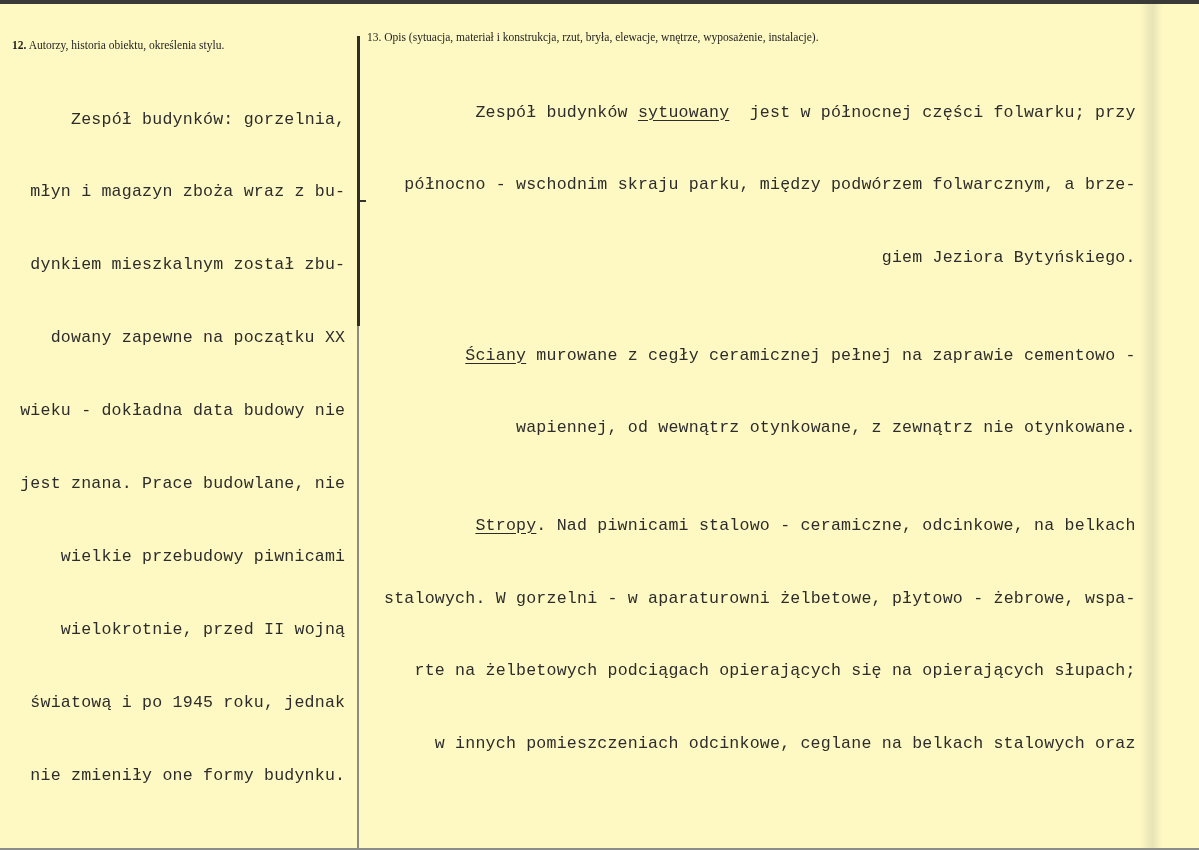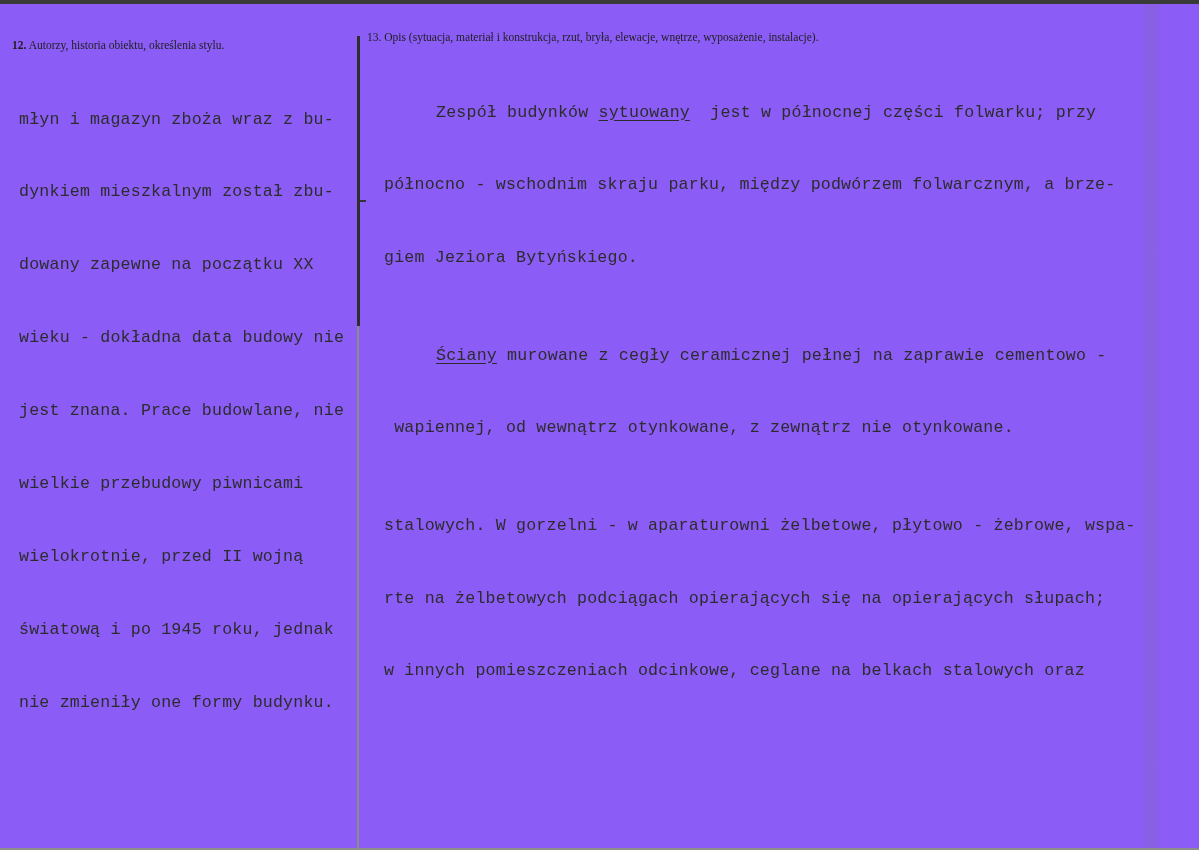--- a/index.html
+++ b/index.html
@@ -4,24 +4,25 @@
   <style>
     html, body {
       margin: 0;
       padding: 0;
       background: #e6e8e4;
     }
     .page {
       position: relative;
       width: 1199px;
       height: 850px;
-      background: #8b5cf6;
+      background: #fef9c3;
       overflow: hidden;
       font-family: "Liberation Mono", "DejaVu Sans Mono", monospace;
       color: #2a2a2a;
+      text-align: right;
     }
     .top-border {
       position: absolute;
       left: 0; top: 0;
       width: 1199px; height: 4px;
       background: #3a3a38;
     }
     .bottom-border {
       position: absolute;
       left: 0; bottom: 0;
@@ -99,20 +100,21 @@
     <span class="hdr-num">12.</span>
     <span>Autorzy, historia obiektu, określenia stylu.</span>
   </div>
 
   <div class="header-label header-right">
     <span>13.</span>
     <span>Opis (sytuacja, materiał i konstrukcja, rzut, bryła, elewacje, wnętrze, wyposażenie, instalacje).</span>
   </div>
 
   <div class="text-col left-col">
+    <span class="line"><span class="indent"></span><span>Zespół budynków: gorzelnia,</span></span>
     <span class="line">młyn i magazyn zboża wraz z bu-</span>
     <span class="line">dynkiem mieszkalnym został zbu-</span>
     <span class="line">dowany zapewne na początku XX</span>
     <span class="line">wieku - dokładna data budowy nie</span>
     <span class="line">jest znana. Prace budowlane, nie</span>
     <span class="line">wielkie przebudowy piwnicami</span>
     <span class="line">wielokrotnie, przed II wojną</span>
     <span class="line">światową i po 1945 roku, jednak</span>
     <span class="line">nie zmieniły one formy budynku.</span>
 
@@ -142,20 +144,21 @@
   </div>
 
   <div class="text-col right-col">
     <span class="line"><span class="indent"></span><span>Zespół budynków </span><span class="u">sytuowany</span><span>  jest w północnej części folwarku; przy</span></span>
     <span class="line">północno - wschodnim skraju parku, między podwórzem folwarcznym, a brze-</span>
     <span class="line">giem Jeziora Bytyńskiego.</span>
 
     <span class="line"><span class="indent"></span><span class="u">Ściany</span><span> murowane z cegły ceramicznej pełnej na zaprawie cementowo -</span></span>
     <span class="line"> wapiennej, od wewnątrz otynkowane, z zewnątrz nie otynkowane.</span>
 
+    <span class="line"><span class="indent"></span><span class="u">Stropy</span><span>. Nad piwnicami stalowo - ceramiczne, odcinkowe, na belkach</span></span>
     <span class="line">stalowych. W gorzelni - w aparaturowni żelbetowe, płytowo - żebrowe, wspa-</span>
     <span class="line">rte na żelbetowych podciągach opierających się na opierających słupach;</span>
     <span class="line">w innych pomieszczeniach odcinkowe, ceglane na belkach stalowych oraz</span>
     
     
     
     
 
     
     

